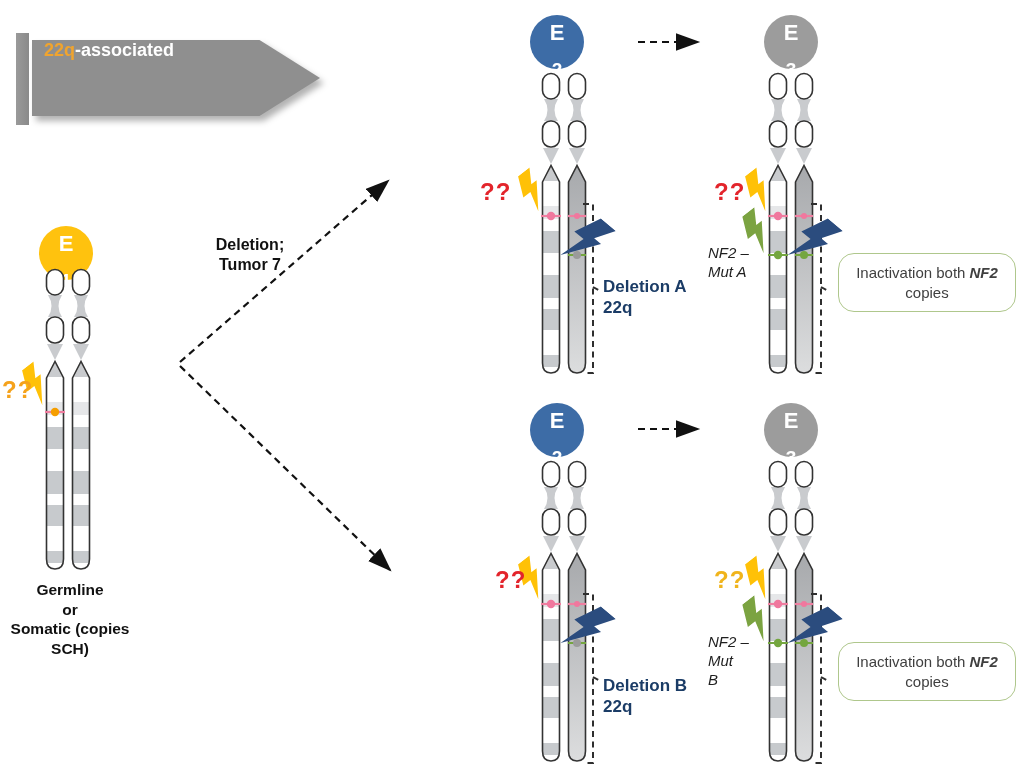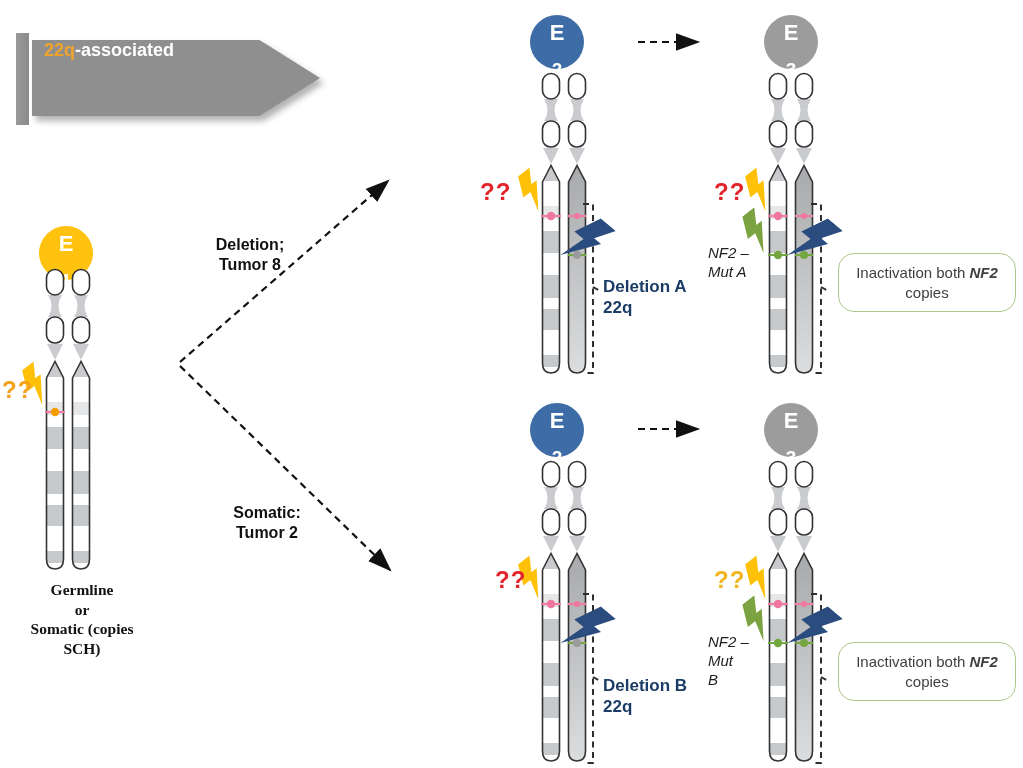--- a/index.html
+++ b/index.html
@@ -74,25 +74,21 @@
 
   <svg width="1023" height="768" style="position:absolute;left:0;top:0;pointer-events:none;z-index:0">
     <line x1="180" y1="362" x2="388" y2="181" stroke="#111" stroke-width="2.2" stroke-dasharray="7 5" marker-end="url(#ah)"></line>
     <line x1="180" y1="366" x2="390" y2="570" stroke="#111" stroke-width="2.2" stroke-dasharray="7 5" marker-end="url(#ah)"></line>
     <line x1="638" y1="42" x2="698" y2="42" stroke="#111" stroke-width="2.2" stroke-dasharray="7 5" marker-end="url(#ah)"></line>
     <line x1="638" y1="429" x2="698" y2="429" stroke="#111" stroke-width="2.2" stroke-dasharray="7 5" marker-end="url(#ah)"></line>
   </svg>
 
   <div class="somatic" style="left:205px;top:235px;width:90px;">
     <div>Deletion;</div>
-    <div>Tumor 8</div>
-  </div>
-  <div class="somatic" style="left:222px;top:503px;width:90px;">
-    <div>Somatic:</div>
-    <div>Tumor 2</div>
+    <div>Tumor 7</div>
   </div>
 
   <div class="fig" style="left:2px;top:218px;width:210px;height:480px;">
     <div class="ecircle" style="left:37px;top:8px;background:#ffc20e;">
       <div class="el">E</div>
       <div class="en">1</div>
     </div>
     <svg class="chrom" style="left:43px;top:50px;" width="46" height="302" viewBox="0 0 46 302">
 
       <g>
@@ -128,21 +124,21 @@
           <rect x="0" y="237" width="20" height="21" fill="#c7cacd"></rect>
           <rect x="0" y="283" width="20" height="12" fill="#c7cacd"></rect>
         </g>
         <path d="M1.5,110 L10,93.5 L18.5,110 V291 C18.5,298.5 14.5,301 10,301 C5.5,301 1.5,298.5 1.5,291 Z" fill="none" stroke="#333" stroke-width="1.6"></path>
       </g>
     </svg>
     <div class="qm orange" style="left:0;top:160px;">??</div>
     <svg class="bolt dr" style="left:20px;top:146px;" width="30" height="40" viewBox="0 0 26 36">
       <path d="M10,0 L23,0 L15,13 L21,13 L5,36 L10,18 L2,18 Z" fill="#ffc107"></path>
     </svg>
-    <div class="caption" style="left:12px;top:362px;width:136px;font-family:Liberation Serif, serif;">
+    <div class="caption" style="left:0;top:362px;width:136px;">
       <div>Germline</div>
       <div>or</div>
       <div>Somatic (copies</div>
       <div>SCH)</div>
     </div>
   </div>
 
   <div class="fig" style="left:470px;top:10px;width:240px;height:380px;">
     <div class="ecircle" style="left:60px;top:5px;background:#3d6ca6;">
       <div class="el">E</div>

